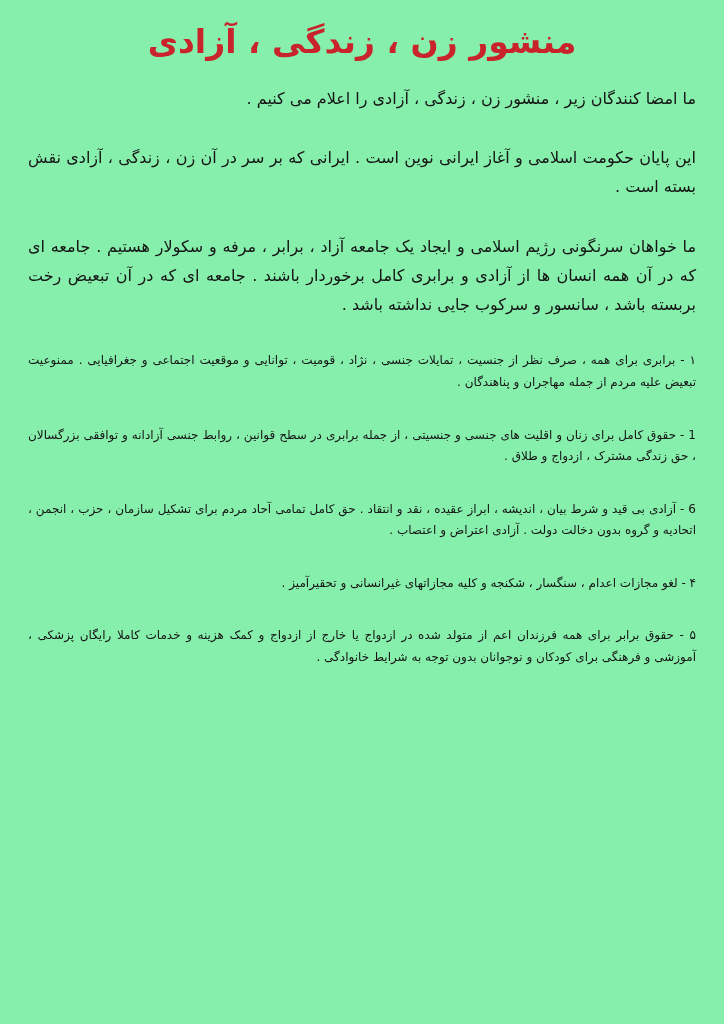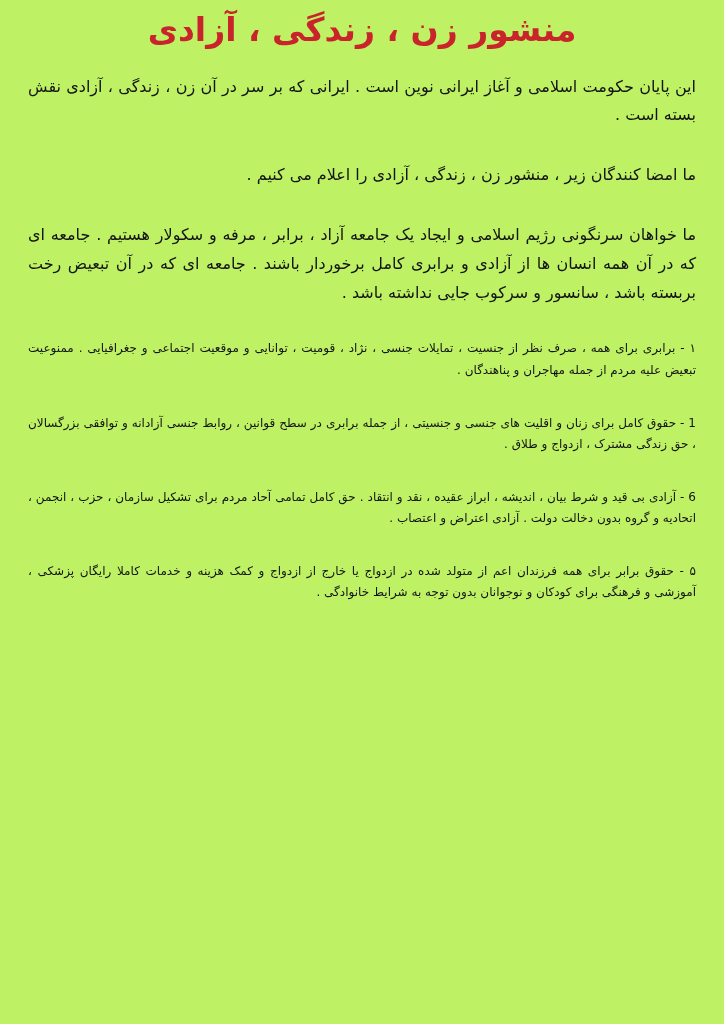--- a/index.html
+++ b/index.html
@@ -6,24 +6,24 @@
     margin: 0;
     padding: 0;
     background: #ffffff;
   }
   .page {
     position: relative;
     width: 724px;
     height: 1024px;
     box-sizing: border-box;
     margin: 0 auto;
-    background: #bef264;
+    background: #86efac;
     direction: rtl;
     unicode-bidi: embed;
-    padding: 6px 28px 0 28px;
+    padding: 18px 28px 0 28px;
     font-family: "DejaVu Sans", sans-serif;
     color: #141414;
     overflow: hidden;
   }
   .doc-title {
     margin: 2px 0 20px 0;
     text-align: center;
     font-size: 33px;
     line-height: 1.35;
     font-weight: bold;
@@ -55,29 +55,30 @@
 </style>
 </head>
 <body>
 
 <div class="page">
 
   <h1 class="doc-title" style="color: rgb(201, 36, 43);">منشور زن ، زندگی ، آزادی</h1>
 
 
 
+  <p class="para single">ما امضا کنندگان زیر ، منشور زن ، زندگی ، آزادی را اعلام می کنیم .</p>
+
   <p class="para">این پایان حکومت اسلامی و آغاز ایرانی نوین است . ایرانی که بر سر در آن زن ، زندگی ، آزادی نقش بسته است .</p>
-
-  <p class="para single">ما امضا کنندگان زیر ، منشور زن ، زندگی ، آزادی را اعلام می کنیم .</p>
 
   <p class="para">ما خواهان سرنگونی رژیم اسلامی و ایجاد یک جامعه آزاد ، برابر ، مرفه و سکولار هستیم . جامعه ای که در آن همه انسان ها از آزادی و برابری کامل برخوردار باشند . جامعه ای که در آن تبعیض رخت بربسته باشد ، سانسور و سرکوب جایی نداشته باشد .</p>
 
 
   <p class="demand">۱ - برابری برای همه ، صرف نظر از جنسیت ، تمایلات جنسی ، نژاد ، قومیت ، توانایی و موقعیت اجتماعی و جغرافیایی . ممنوعیت تبعیض علیه مردم از جمله مهاجران و پناهندگان .</p>
 
   <p class="demand">1 - حقوق کامل برای زنان و اقلیت های جنسی و جنسیتی ، از جمله برابری در سطح قوانین ، روابط جنسی آزادانه و توافقی بزرگسالان ، حق زندگی مشترک ، ازدواج و طلاق .</p>
 
   <p class="demand">6 - آزادی بی قید و شرط بیان ، اندیشه ، ابراز عقیده ، نقد و انتقاد . حق کامل تمامی آحاد مردم برای تشکیل سازمان ، حزب ، انجمن ، اتحادیه و گروه بدون دخالت دولت . آزادی اعتراض و اعتصاب .</p>
 
+  <p class="demand">۴ - لغو مجازات اعدام ، سنگسار ، شکنجه و کلیه مجازاتهای غیرانسانی و تحقیرآمیز .</p>
 
   <p class="demand">۵ - حقوق برابر برای همه فرزندان اعم از متولد شده در ازدواج یا خارج از ازدواج و کمک هزینه و خدمات کاملا رایگان پزشکی ، آموزشی و فرهنگی برای کودکان و نوجوانان بدون توجه به شرایط خانوادگی .</p>
 
 </div>
 
 </body></html>

